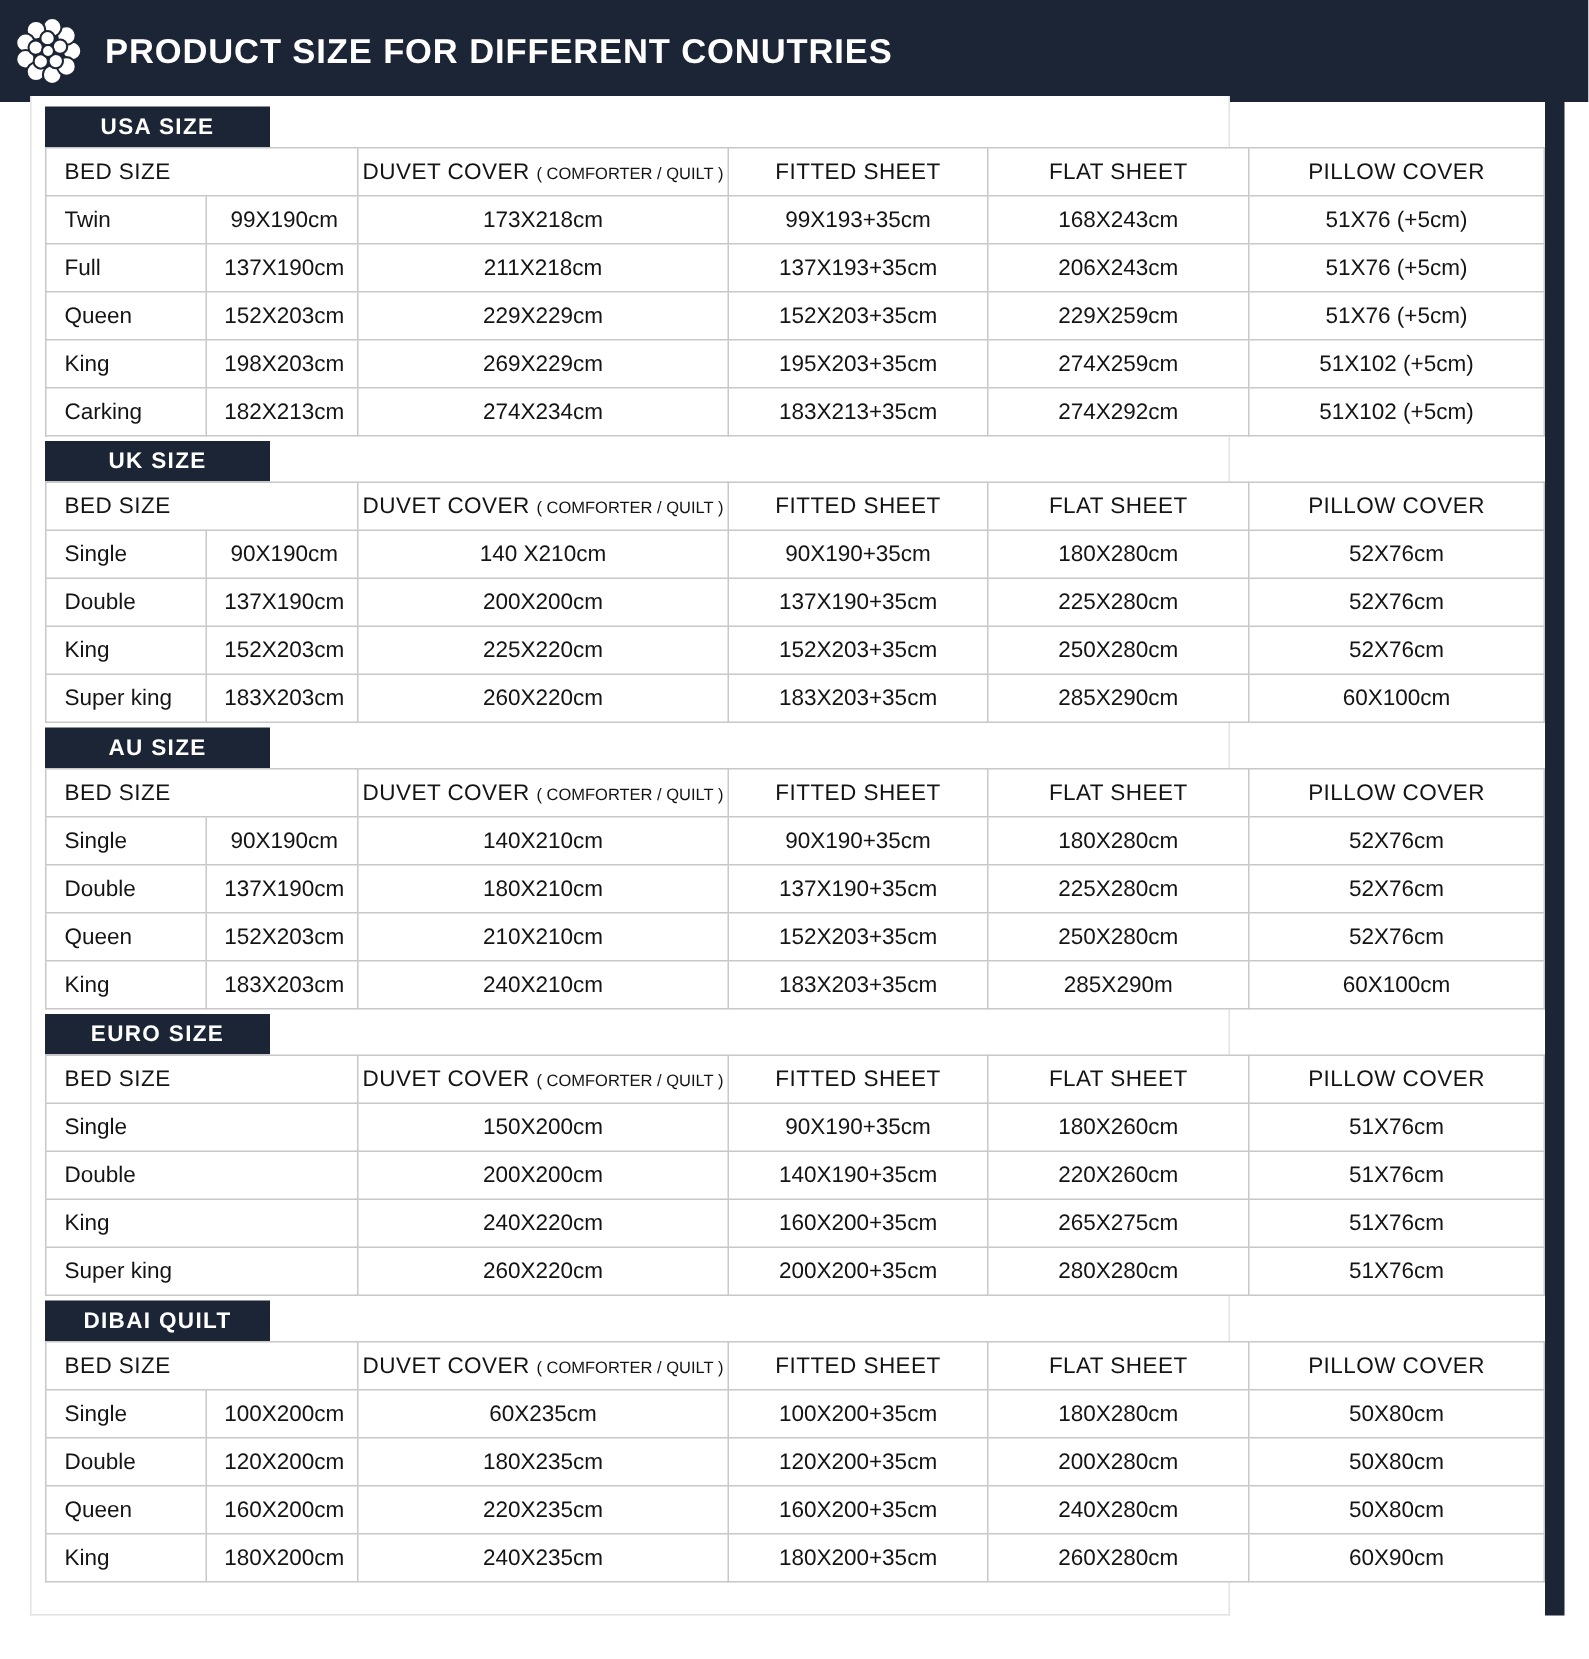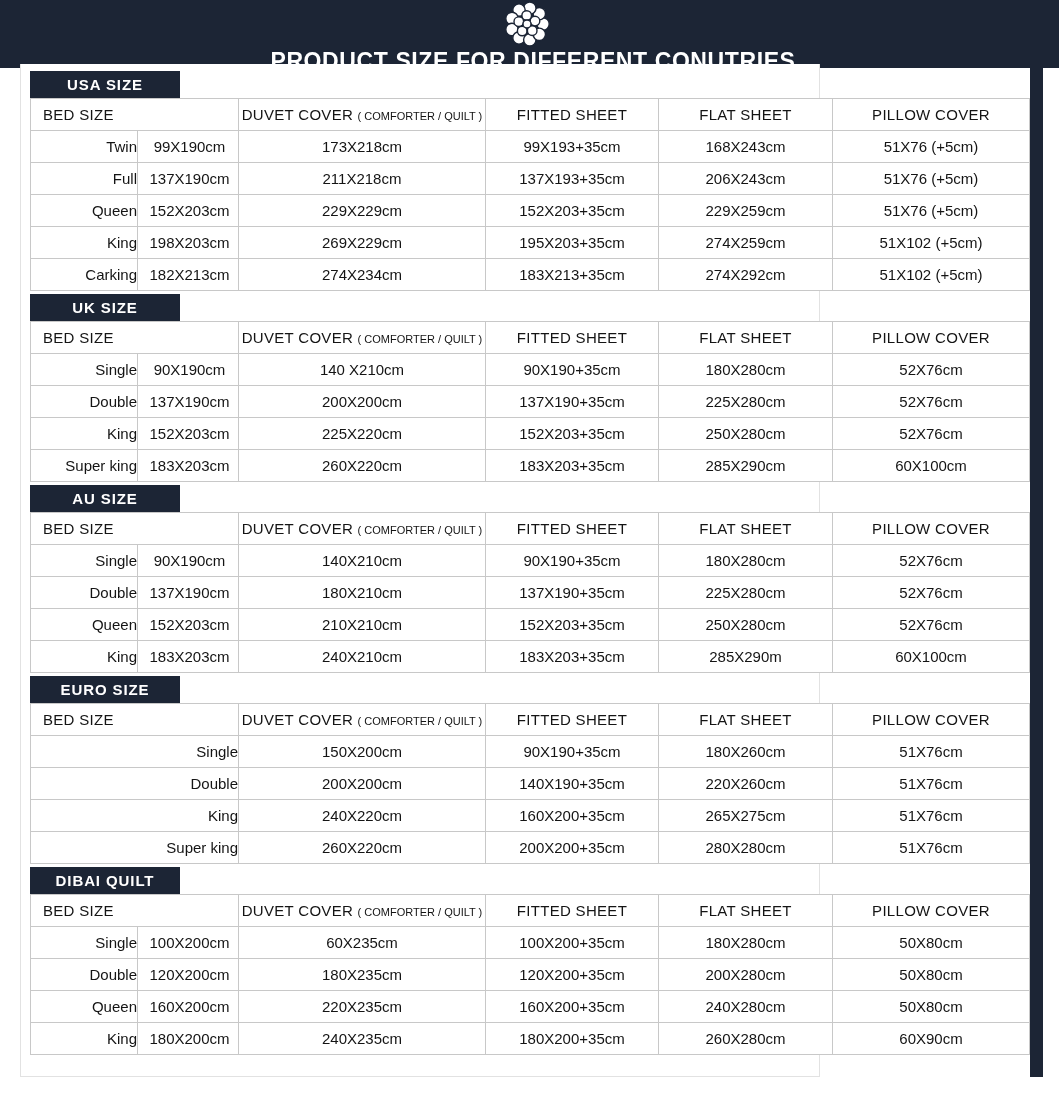--- a/index.html
+++ b/index.html
@@ -8,21 +8,20 @@
     position:relative;
     width:1059px; height:1106px;
     font-family:"Liberation Sans","DejaVu Sans",sans-serif;
     overflow:hidden;
   }
   .topbar {
     height:68px;
     background:var(--navy,#1c2535);
     display:flex; align-items:center;
     padding-left:7px;
-    flex-direction:column;
   }
   .logo { width:50px; height:50px; display:flex; align-items:center; justify-content:center; margin-right:13px; }
   .title { color:#ffffff; font-size:23px; font-weight:bold; letter-spacing:0.6px; white-space:nowrap; }
   .content {
     position:absolute; left:20px; top:64px;
     width:800px; height:1013px;
     background:#ffffff;
     border:1px solid #e2e2e2; border-top:none;
     padding-left:9px;
   }
@@ -39,21 +38,21 @@
     color:#ffffff;
     display:flex; align-items:center; justify-content:center;
     font-size:15px; font-weight:bold; letter-spacing:0.9px;
   }
   table { border-collapse:collapse; table-layout:fixed; width:999px; background:#ffffff; }
   th,td { border:1px solid var(--border,#c8c8c8); height:32px; color:#141414; overflow:hidden; white-space:nowrap; }
   th { font-size:15px; font-weight:normal; text-align:center; letter-spacing:0.3px;margin-top:10px; }
   th.th-bed { text-align:left; padding-left:12px; }
   .sub { font-size:11px; letter-spacing:0; }
   td { font-size:15px; }
-  .td-name { text-align:right; padding-left:12px; }
+  .td-name { text-align:left; padding-left:12px; }
   .td-dim  { text-align:center; padding-left:3px; }
   .td-val  { text-align:center; }
 </style>
 </head>
 <body>
 
 <header class="topbar">
   <span class="logo">
     <svg width="48" height="48" viewBox="0 0 48 48" aria-hidden="true">
       <g fill="#ffffff" stroke="#1c2535" stroke-width="1.4">

